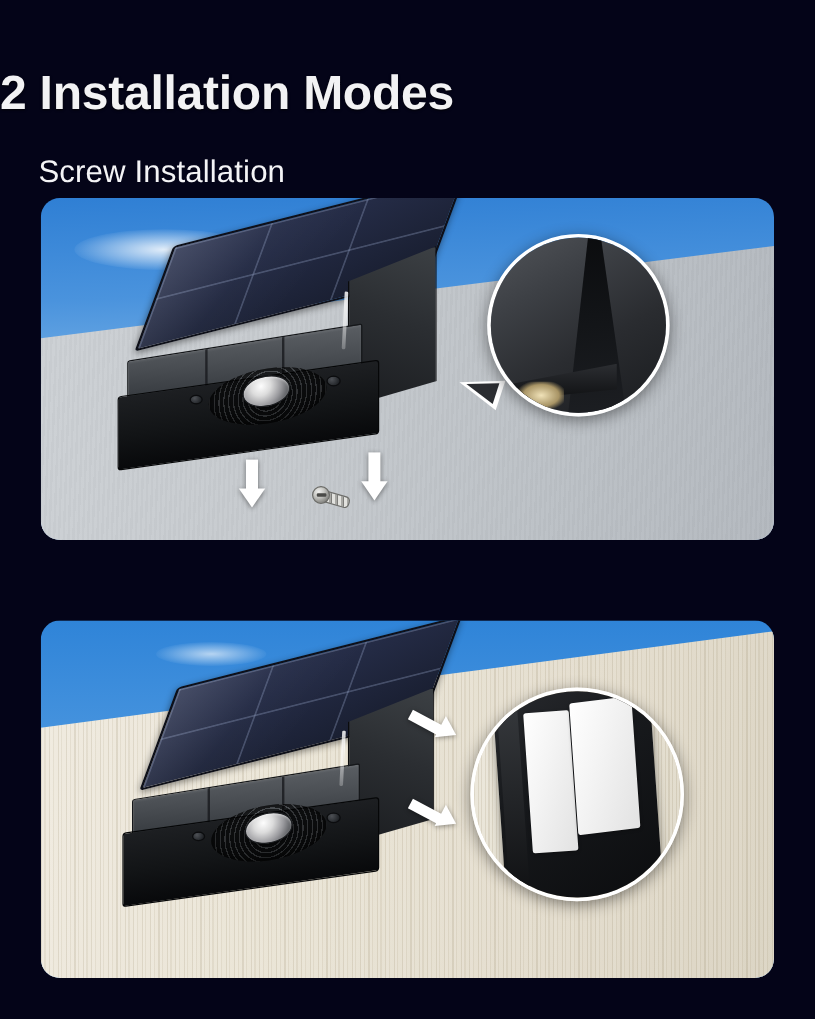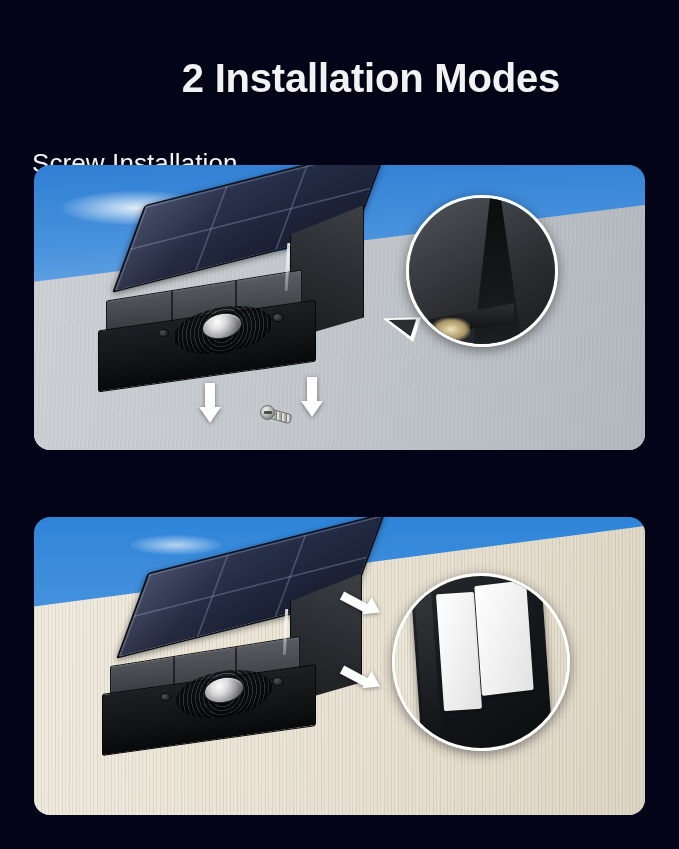--- a/index.html
+++ b/index.html
@@ -13,38 +13,38 @@
   #page {
     position:relative;
     width:679px; height:849px;
     background:#040418;
   }
 
   
   .title {
     position:absolute;
     left:0; top:56px; width:560px;
-    text-align:right;
+    text-align:left;
     font-size:40px;
     font-weight:bold;
     color:#f2f2f4;
     letter-spacing:-0.2px;
     text-shadow:0 1px 2px rgba(0,0,0,.8);
   }
 
   
   .section-label {
     position:absolute;
     left:32px;
     font-size:26px;
     font-weight:normal;
     color:#f4f4f6;
     letter-spacing:0.1px;
   }
-  #label-screw { top:148px;text-align:right; }
+  #label-screw { top:128px;text-align:right; }
   #label-eva   { top:478px; }
 
   
   .panel {
     position:absolute;
     left:34px;
     width:611px;
     border-radius:16px;
     overflow:hidden;
   }

